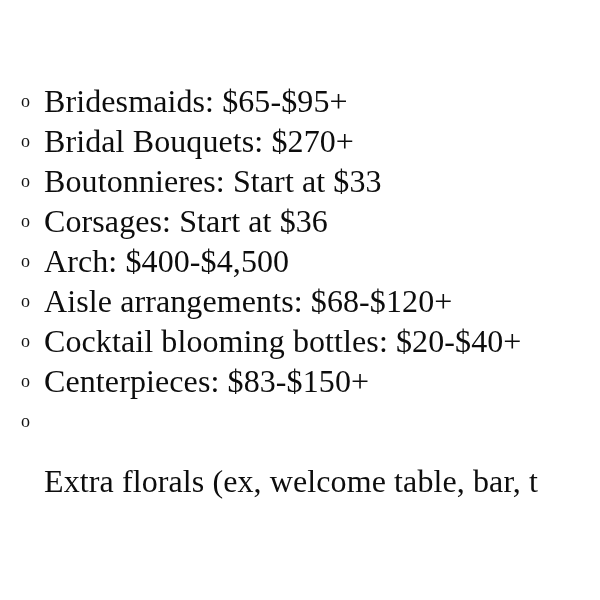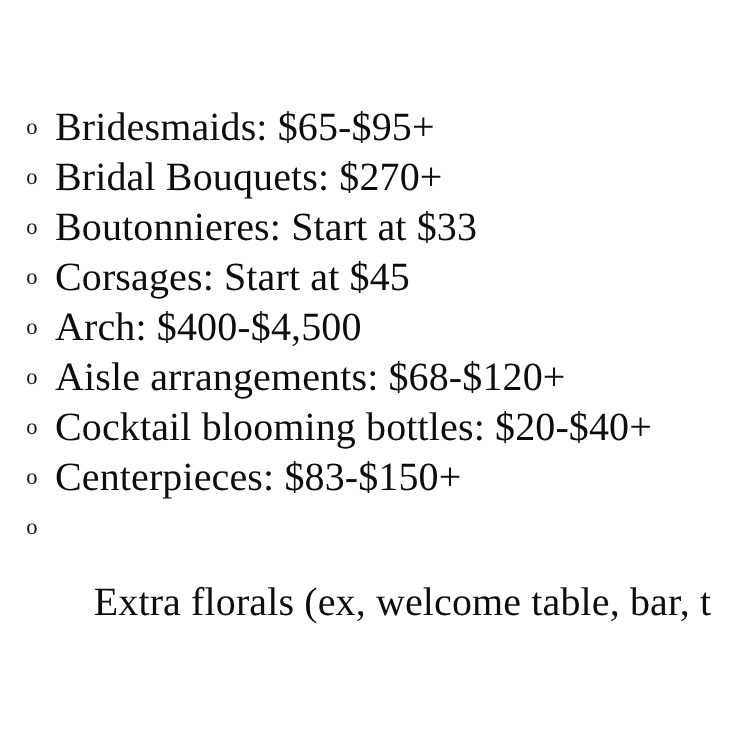--- a/index.html
+++ b/index.html
@@ -49,21 +49,20 @@
     line-height: 30px;
     letter-spacing: 0.1px;
     white-space: pre;
     color: #0d0d0d;
   }
   .item-text.wrap {
     white-space: pre-wrap;
   }
   .cont-line {
     display: block;
-    text-align: center;
   }
 </style>
 </head>
 <body>
 
 <div class="page">
   <ul class="price-list">
 
     <li class="price-item">
       <span class="bullet">o</span>
@@ -75,21 +74,21 @@
       <span class="item-text">Bridal Bouquets: $270+</span>
     </li>
 
     <li class="price-item">
       <span class="bullet">o</span>
       <span class="item-text">Boutonnieres: Start at $33</span>
     </li>
 
     <li class="price-item">
       <span class="bullet">o</span>
-      <span class="item-text">Corsages: Start at $45</span>
+      <span class="item-text">Corsages: Start at $36</span>
     </li>
 
     <li class="price-item">
       <span class="bullet">o</span>
       <span class="item-text">Arch: $400-$4,500</span>
     </li>
 
     <li class="price-item">
       <span class="bullet">o</span>
       <span class="item-text">Aisle arrangements: $68-$120+</span>

